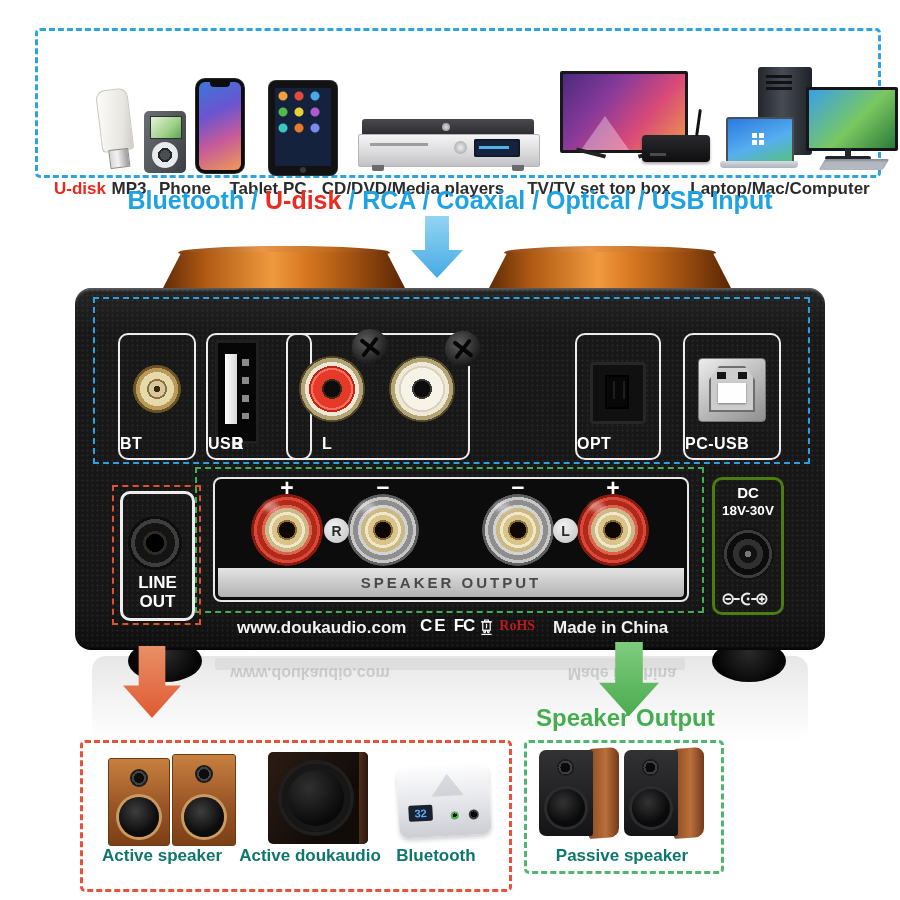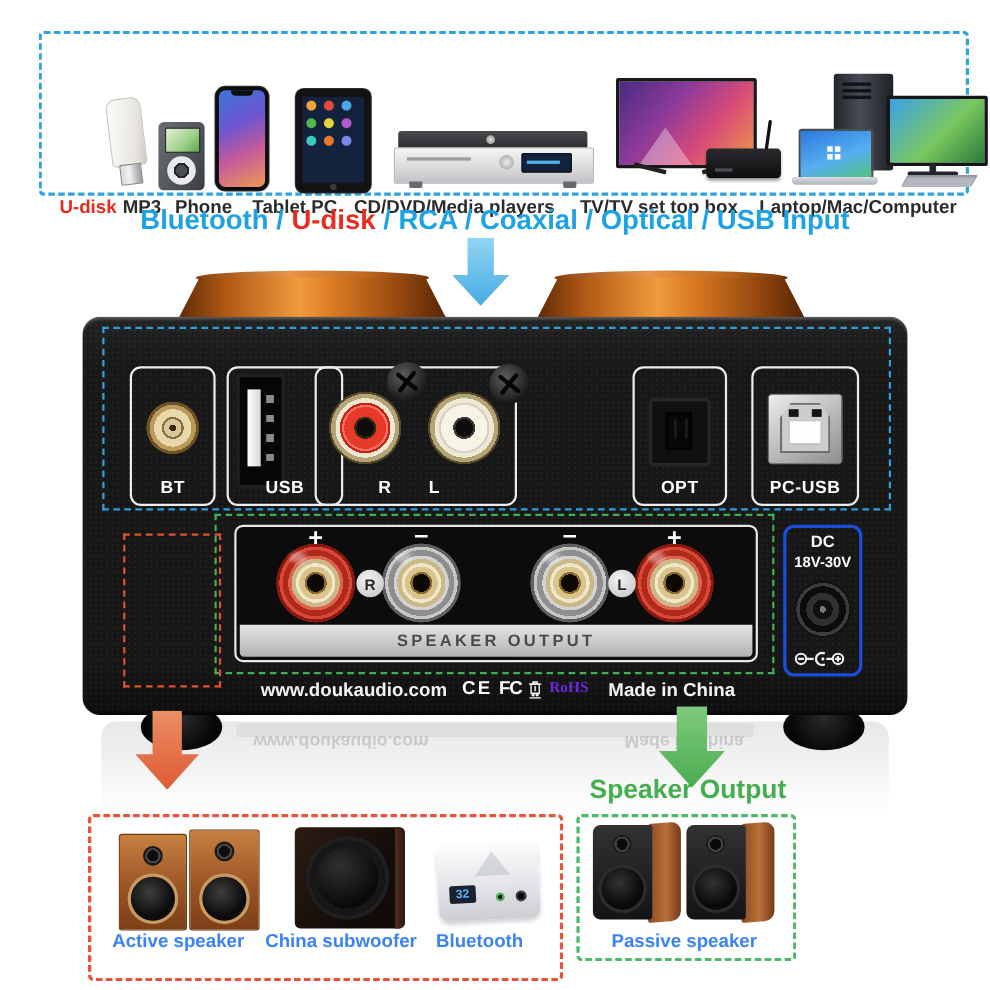--- a/index.html
+++ b/index.html
@@ -76,21 +76,21 @@
 
   
   .amp{left:75px;top:288px;width:750px;height:362px;background:#1b1b1b;
        background-image:radial-gradient(rgba(255,255,255,.05) 1px,transparent 1.3px),linear-gradient(180deg,#242424,#181818 12%,#161616 88%,#0e0e0e);
        background-size:5px 5px,100% 100%;border-radius:16px;box-shadow:inset 0 3px 3px -1px rgba(255,255,255,.28),inset 0 -2px 2px rgba(0,0,0,.6);z-index:2;}
   .amp-dash{left:18px;top:9px;width:713px;height:163px;border:2px dashed #2f9fe0;}
   .ai-head{left:24px;top:11px;width:702px;display:flex;align-items:center;}
   .ai-line{flex:1;height:3px;background:#ededed;border-radius:2px;}
   .ai-text{margin:0 9px;color:#fff;font-size:17px;font-weight:bold;letter-spacing:1.5px;white-space:nowrap;}
   .pbox{top:45px;height:123px;border:2px solid #ededed;border-radius:10px;}
-  .plabel{position:absolute;left:0;right:0;bottom:5px;text-align:center;color:#fff;font-size:16px;font-weight:bold;letter-spacing:.5px;}
+  .plabel{position:absolute;left:0;right:0;bottom:5px;text-align:left;color:#fff;font-size:16px;font-weight:bold;letter-spacing:.5px;}
 
   .sma{width:48px;height:48px;border-radius:50%;background:radial-gradient(circle,#3a270e 0 3px,#d8c79a 3px 8px,#8a713d 8px 10px,#e8d9ad 10px 17px,#b99a58 17px 21px,#6c5426 21px 24px,transparent 24px);}
   .usba{width:38px;height:98px;background:#060606;border:3px solid #202020;border-radius:3px;}
   .usba::before{content:"";position:absolute;left:7px;top:11px;width:12px;height:70px;background:linear-gradient(90deg,#fff,#d8d8d8);}
   .usba::after{content:"";position:absolute;left:24px;top:16px;width:7px;height:60px;background:repeating-linear-gradient(180deg,#8a8a8a 0 7px,transparent 7px 18px);}
   .rca{width:66px;height:66px;border-radius:50%;}
   .rca-r{background:radial-gradient(circle,#0d0d0d 0 8px,#3a2a1a 8px 10px,#e6392a 10px 19px,#f2715f 19px 21px,#c32415 21px 23px,#efe8d4 23px 27px,#b3a476 27px 31px,#56492a 31px 33px,transparent 33px);}
   .rca-l{background:radial-gradient(circle,#0d0d0d 0 8px,#3a3a38 8px 10px,#f7f3e6 10px 21px,#d8d2c0 21px 23px,#efe8d4 23px 27px,#b3a476 27px 31px,#56492a 31px 33px,transparent 33px);}
   .rca-coa{width:64px;height:64px;background:radial-gradient(circle,#0c0c0c 0 7px,#b89a58 7px 12px,#5a4a22 12px 13px,#191919 13px 20px,#d9c48c 20px 28px,#8a6f3a 28px 32px,transparent 32px);}
   .opt{width:50px;height:56px;background:#101010;border:3px solid #272727;border-radius:4px;}
@@ -119,44 +119,44 @@
   .post-blk{background:radial-gradient(circle,#0e0803 0 8px,#8a6a2e 8px 10px,#d9c48c 10px 15px,#f0e6c8 15px 18px,#cbb887 18px 22px,#d2d2d2 22px 25px,#8e8e8e 25px 30px,#c6c6c6 30px 33px,#5f5f5f 33px 36px,transparent 36px);}
   .post::after{content:"";position:absolute;left:12px;top:8px;width:16px;height:10px;border-radius:50%;background:rgba(255,255,255,.4);filter:blur(2px);}
   .term-mark{color:#fff;font-size:23px;font-weight:bold;transform:translateX(-50%);z-index:5;line-height:1;}
   .chan-badge{width:25px;height:25px;border-radius:50%;background:radial-gradient(circle at 40% 35%,#f2f2f2,#c2c2c2);color:#2a2a2a;font-size:14px;font-weight:bold;display:flex;align-items:center;justify-content:center;z-index:5;}
 
   
   .lo-dash{left:112px;top:485px;width:85px;height:136px;border:2px dashed #e0522e;z-index:3;}
   .lo-box{left:120px;top:491px;width:69px;height:124px;border:3px solid #ededed;border-radius:10px;z-index:3;}
   .jack{width:54px;height:54px;border-radius:50%;background:radial-gradient(circle,#000 0 9px,#2e2a26 9px 12px,#141414 12px 20px,#3e3e3e 20px 24px,#0d0d0d 24px 27px,transparent 27px);}
   .lo-text{position:absolute;left:0;right:0;bottom:7px;text-align:center;color:#fff;font-size:17px;font-weight:bold;line-height:19px;}
-  .dc-box{left:712px;top:477px;width:66px;height:132px;border:3px solid #1d4ed8;border-radius:10px;z-index:3;}
+  .dc-box{left:712px;top:477px;width:66px;height:132px;border:3px solid #4d7c0f;border-radius:10px;z-index:3;}
   .dc-text{position:absolute;left:0;right:0;top:4px;text-align:center;color:#fff;font-weight:bold;font-size:15px;line-height:18px;}
   .dc-text .l2{font-size:13.5px;}
   .barrel{position:absolute;left:7px;top:48px;width:52px;height:52px;border-radius:50%;background:radial-gradient(circle,#777 0 3px,#111 3px 9px,#303030 9px 15px,#0c0c0c 15px 21px,#3c3c3c 21px 24px,#121212 24px 26px,transparent 26px);}
   .polarity{position:absolute;left:7px;bottom:5px;}
 
   
   .foot{color:#f2f2f2;font-size:17px;font-weight:bold;white-space:nowrap;z-index:3;}
   .cert{display:flex;align-items:center;gap:6px;z-index:3;}
   .cert .ce{color:#fff;font-size:17px;font-weight:bold;letter-spacing:2px;}
   .cert .fcc{color:#fff;font-size:17px;font-weight:bold;letter-spacing:-1px;}
-  .cert .rohs{color:#6d28d9;font-family:"Liberation Serif",serif;font-size:14px;font-weight:bold;}
+  .cert .rohs{color:#b91c1c;font-family:"Liberation Serif",serif;font-size:14px;font-weight:bold;}
 
   .foot-ell{width:74px;height:42px;border-radius:50%;background:radial-gradient(circle at 50% 30%,#2a2a2a,#050505 70%);z-index:1;}
   .reflection{left:92px;top:656px;width:716px;height:86px;border-radius:14px;background:linear-gradient(180deg,#e7e7e7,#f5f5f5 55%,#fff);z-index:0;}
   .ghost{transform:translateX(-50%) scaleY(-1);color:#a8a8a8;opacity:.5;font-size:16px;font-weight:bold;white-space:nowrap;}
 
   
   .out-title{font-size:24px;font-weight:bold;white-space:nowrap;z-index:6;}
 
   
   .aux-box{left:80px;top:740px;width:426px;height:146px;border:3px dashed #e8523a;border-radius:5px;}
   .spk-box{left:524px;top:740px;width:194px;height:128px;border:3px dashed #4db86a;border-radius:5px;}
-  .out-label{top:846px;font-size:17px;font-weight:bold;color:#3b82f6;transform:translateX(-50%);white-space:nowrap;}
+  .out-label{top:846px;font-size:17px;font-weight:bold;color:#0f766e;transform:translateX(-50%);white-space:nowrap;}
 
   .bspk{position:absolute;border-radius:3px;background:linear-gradient(180deg,#c8803f,#9a5526 55%,#7c3f16);border:1px solid #6e3a12;}
   .bspk::before{content:"";position:absolute;left:50%;top:10px;width:18px;height:18px;margin-left:-9px;border-radius:50%;background:radial-gradient(circle,#0d0d0d 0 5px,#444 5px 7px,#1a1a1a 7px 9px);}
   .bspk::after{content:"";position:absolute;left:50%;bottom:8px;width:40px;height:40px;margin-left:-20px;border-radius:50%;background:radial-gradient(circle at 42% 36%,#3e3e3e,#0c0c0c 62%);box-shadow:0 0 0 3px #c79b63;}
   .sub{left:268px;top:752px;width:100px;height:92px;border-radius:5px;background:linear-gradient(125deg,#2c1c13,#120c09 65%);}
   .sub::before{content:"";position:absolute;right:0;top:0;width:9px;height:100%;background:linear-gradient(90deg,#4e2f1b,#2a1810);border-radius:0 5px 5px 0;}
   .sub::after{content:"";position:absolute;left:50%;top:50%;width:68px;height:68px;margin:-34px 0 0 -36px;border-radius:50%;background:radial-gradient(circle at 40% 35%,#303030,#0a0a0a 60%);box-shadow:0 0 0 4px #1f1f1f,inset 0 0 0 6px #171717;}
   .mini-amp{left:398px;top:766px;width:92px;height:70px;border-radius:9px;transform:rotate(-3deg);background:linear-gradient(180deg,#fdfdfd,#e4e5e9 55%,#ccced4);box-shadow:0 3px 4px rgba(0,0,0,.18);}
   .mini-amp .rcaj{position:absolute;top:-6px;width:11px;height:11px;border-radius:50%;background:radial-gradient(circle at 40% 35%,#f2d389,#c89а33 60%,#8a6a1e);}
   .mini-amp .disp{position:absolute;left:10px;top:38px;width:24px;height:16px;background:#1a2230;border-radius:2px;color:#5ab0ff;font-size:11px;font-weight:bold;text-align:center;line-height:16px;}
@@ -299,20 +299,27 @@
   <div class="abs term-mark" style="left:518px;top:475px;">–</div>
   <div class="abs term-mark" style="left:613px;top:477px;">+</div>
   <div class="abs post post-red" style="left:251px;top:494px;"></div>
   <div class="abs post post-blk" style="left:347px;top:494px;"></div>
   <div class="abs post post-blk" style="left:482px;top:494px;"></div>
   <div class="abs post post-red" style="left:577px;top:494px;"></div>
   <div class="abs chan-badge" style="left:324px;top:518px;">R</div>
   <div class="abs chan-badge" style="left:553px;top:518px;">L</div>
 
   <div class="abs lo-dash"></div>
+  <div class="abs lo-box">
+    <div class="abs jack" style="left:5px;top:22px;"></div>
+    <div class="lo-text">
+      <div>LINE</div>
+      <div>OUT</div>
+    </div>
+  </div>
 
   <div class="abs dc-box">
     <div class="dc-text">
       <div>DC</div>
       <div class="l2">18V-30V</div>
     </div>
     <div class="barrel"></div>
     <svg class="polarity" width="46" height="16" viewBox="0 0 52 18">
       <g stroke="#ececec" stroke-width="2.2" fill="none">
         <circle cx="7" cy="9" r="5.3"></circle>
@@ -356,21 +363,21 @@
     <div class="rcaj" style="left:40px;"></div>
     <div class="rcaj" style="left:55px;"></div>
     <div class="rcaj" style="left:70px;"></div>
     <div class="rcaj" style="left:85px;top:-3px;"></div>
     <div class="tri"></div>
     <div class="disp">32</div>
     <div class="jgreen"></div>
     <div class="jblk"></div>
   </div>
   <div class="abs out-label" style="left:162px;">Active speaker</div>
-  <div class="abs out-label" style="left:310px;">China subwoofer</div>
+  <div class="abs out-label" style="left:310px;">Active doukaudio</div>
   <div class="abs out-label" style="left:436px;">Bluetooth</div>
 
   <div class="abs spk-box"></div>
   <div class="abs pspk" style="left:539px;top:748px;">
     <div class="side"></div>
     <div class="front"></div>
   </div>
   <div class="abs pspk" style="left:624px;top:748px;">
     <div class="side"></div>
     <div class="front"></div>

